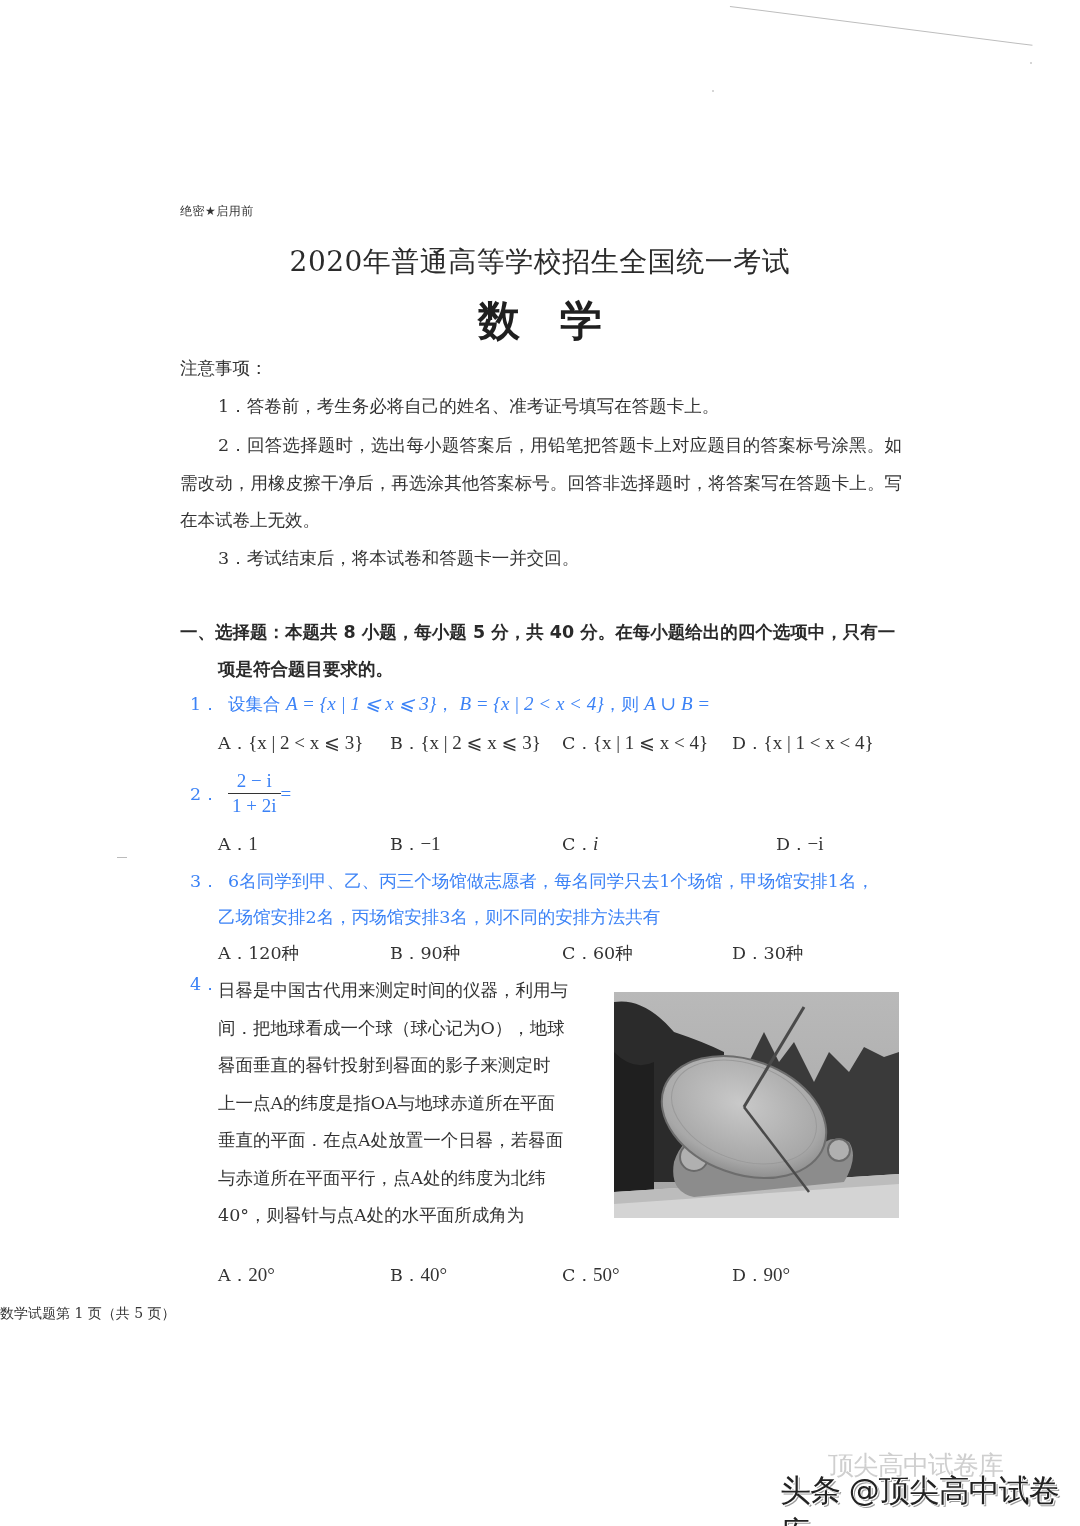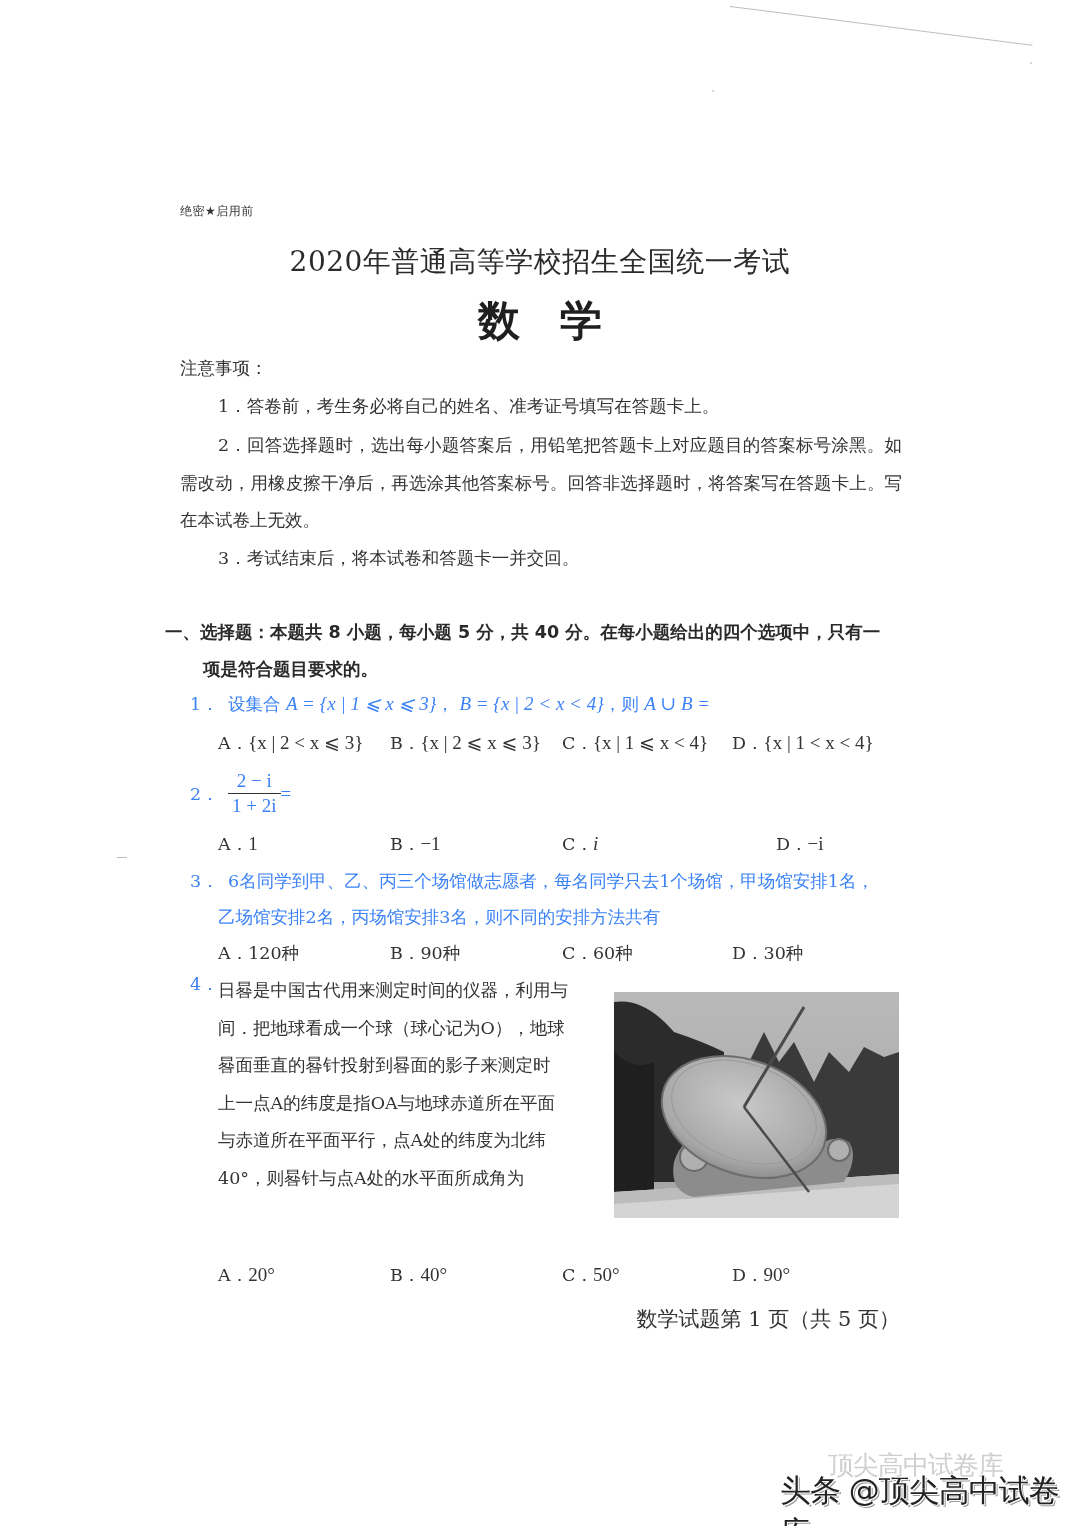--- a/index.html
+++ b/index.html
@@ -14,33 +14,33 @@
   }
   .mark { position:absolute; width:2px; height:2px; background:#c8c8c8; border-radius:1px; }
   .secret { left:180px; top:203px; font-size:12px; font-family:"DejaVu Sans","Liberation Sans",sans-serif; color:#333; letter-spacing:0.5px; }
   .exam-title { left:0; width:1080px; top:243px; text-align:center; font-size:28px; color:#2b2b2b; letter-spacing:0.5px; }
   .subject { left:0; width:1080px; top:293px; text-align:center; font-size:42px; font-weight:bold; color:#1f1f1f; letter-spacing:40px; padding-left:40px; box-sizing:border-box; font-family:"DejaVu Sans","Liberation Sans",sans-serif; }
   .notice-head { left:180px; top:356px; font-size:17.5px; color:#333; font-family:"DejaVu Sans","Liberation Sans",sans-serif; }
   .p { font-size:17.5px; color:#333; line-height:37px; }
   .notice1 { left:218px; top:388px; }
   .notice2 { left:180px; top:427px; width:722px; text-indent:38px; text-align:justify; line-height:37.5px; }
   .notice3 { left:218px; top:540px; }
-  .section { left:165px; top:614px; width:722px; font-size:17.5px; line-height:37px; color:#2a2a2a; font-family:"DejaVu Sans","Liberation Sans",sans-serif; font-weight:600; padding-left:38px; text-indent:-38px; box-sizing:border-box; }
+  .section { left:180px; top:614px; width:722px; font-size:17.5px; line-height:37px; color:#2a2a2a; font-family:"DejaVu Sans","Liberation Sans",sans-serif; font-weight:600; padding-left:38px; text-indent:-38px; box-sizing:border-box; }
   .q { font-size:17.5px; color:#3b82f6; }
   .qnum { display:inline-block; width:38px; text-align:left; }
   .math { font-family:"Liberation Serif","DejaVu Serif",serif; font-size:19px; }
   .it { font-style:italic; }
   .opt-row { position:absolute; left:218px; font-size:17.5px; color:#333; }
   .opt { position:absolute; white-space:nowrap; }
   .frac { display:inline-block; vertical-align:middle; text-align:center; font-family:"Liberation Serif",serif; font-size:19px; }
   .frac .num { display:block; border-bottom:1.2px solid #333; padding:0 4px 1px; }
   .frac .den { display:block; padding:1px 4px 0; }
   .q4text { left:218px; top:972px; width:382px; font-size:17.5px; line-height:37.5px; color:#333; text-align:justify; }
   .photo { left:614px; top:992px; width:285px; height:226px; overflow:hidden; background:#8a8a8a; }
-  .footer { left:0; width:900px; top:1305px; text-align:right; font-size:21px; color:#333; }
+  .footer { left:0; width:900px; top:1305px; text-align:left; font-size:14px; color:#333; }
   .watermark { left:780px; top:1470px; font-size:31px; font-family:"DejaVu Sans","Liberation Sans",sans-serif; color:#222; letter-spacing:-1px;
     text-shadow: 1px 1px 0 #fff, -1px -1px 0 #fff, 2px 2px 0 #999; }
   .watermark-ghost { left:828px; top:1448px; font-size:26px; font-family:"DejaVu Sans","Liberation Sans",sans-serif; color:#cfcfcf; letter-spacing:-1px; }
   .dash-mark { left:117px; top:857px; width:10px; height:1px; background:#bbb; }
 </style>
 </head>
 <body>
 
 <div class="scanline"></div>
 <div class="mark" style="left:712px;top:90px;"></div>
@@ -91,20 +91,21 @@
   <div class="opt" style="left:344px;"><span>C．</span><span>60种</span></div>
   <div class="opt" style="left:514px;"><span>D．</span><span>30种</span></div>
 </div>
 
 <div class="abs q" style="left:190px;top:972px;">4．</div>
 <div class="abs q4text">
   <div>日晷是中国古代用来测定时间的仪器，利用与</div>
   <div>间．把地球看成一个球（球心记为O），地球</div>
   <div>晷面垂直的晷针投射到晷面的影子来测定时</div>
   <div>上一点A的纬度是指OA与地球赤道所在平面</div>
+  <div>垂直的平面．在点A处放置一个日晷，若晷面</div>
   <div>与赤道所在平面平行，点A处的纬度为北纬</div>
   <div>40°，则晷针与点A处的水平面所成角为</div>
 </div>
 
 <div class="abs photo" title="日晷照片">
   <svg width="285" height="226" viewBox="0 0 285 226" xmlns="http://www.w3.org/2000/svg">
     <defs>
       <linearGradient id="sky" x1="0" y1="0" x2="0" y2="1">
         <stop offset="0" stop-color="#b9b9b9"></stop>
         <stop offset="1" stop-color="#a4a4a4"></stop>

